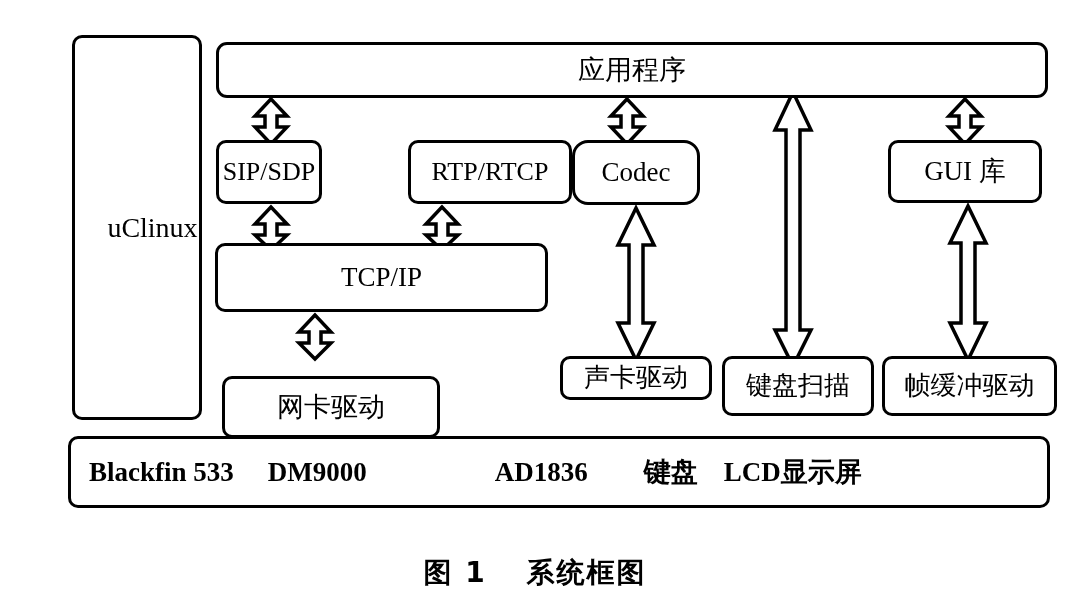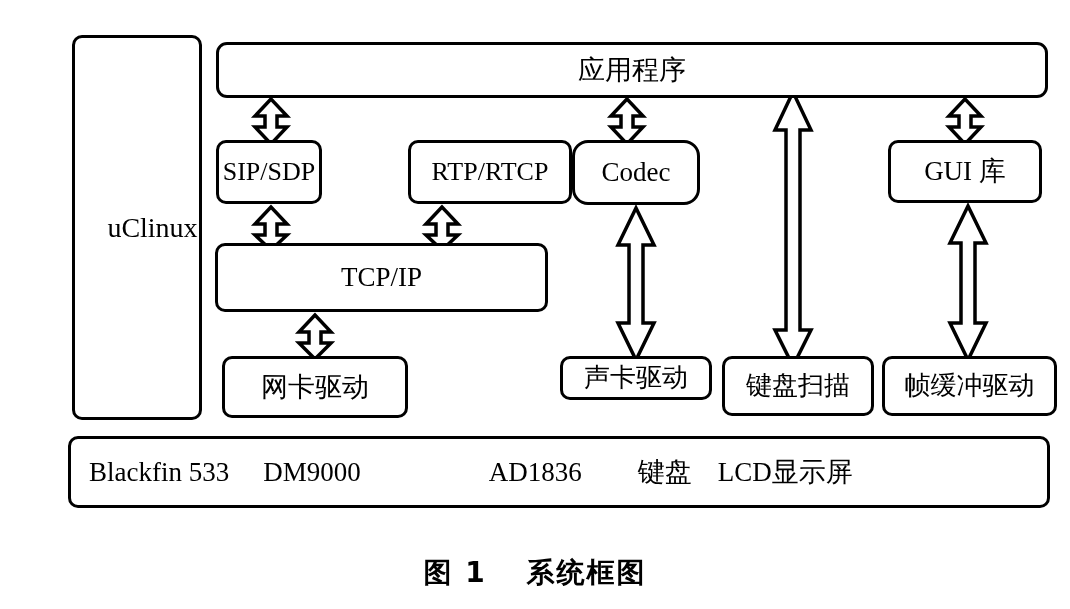--- a/index.html
+++ b/index.html
@@ -35,26 +35,26 @@
   }
 
   
   #box-uclinux   { left: 72px;  top: 35px;  width: 130px; height: 385px; font-size: 28px; padding-left: 31px; }
   #box-app       { left: 216px; top: 42px;  width: 832px; height: 56px;  font-size: 27px; border-radius: 11px; }
   #box-sip       { left: 216px; top: 140px; width: 106px; height: 64px;  font-size: 26px; }
   #box-rtp       { left: 361px; top: 140px; width: 164px; height: 64px;  font-size: 26px; margin-left: 47px; }
   #box-codec     { left: 572px; top: 140px; width: 128px; height: 65px;  font-size: 27px; border-radius: 16px; }
   #box-gui       { left: 888px; top: 140px; width: 154px; height: 63px;  font-size: 27px; }
   #box-tcpip     { left: 215px; top: 243px; width: 333px; height: 69px;  font-size: 27px; }
-  #box-nic       { left: 222px; top: 356px; width: 186px; height: 62px;  font-size: 27px; }
+  #box-nic       { left: 222px; top: 376px; width: 218px; height: 62px;  font-size: 27px; }
   #box-sound     { left: 560px; top: 356px; width: 152px; height: 44px;  font-size: 26px; }
   #box-keyscan   { left: 722px; top: 356px; width: 152px; height: 60px;  font-size: 26px; }
   #box-fb        { left: 882px; top: 356px; width: 175px; height: 60px;  font-size: 26px; }
   #box-hardware  { left: 68px;  top: 436px; width: 982px; height: 72px;  font-size: 27px;
-                   justify-content: flex-start; padding-left: 14px; }
+                   justify-content: flex-start; padding-left: 14px; font-weight: bold; }
 
   #hardware-row {
     display: flex;
     align-items: center;
     width: 100%;
     white-space: nowrap;
   }
   .hw-item { display: inline-block; }
   .hw-1 { margin-left: 4px; }
   .hw-2 { margin-left: 34px; }

